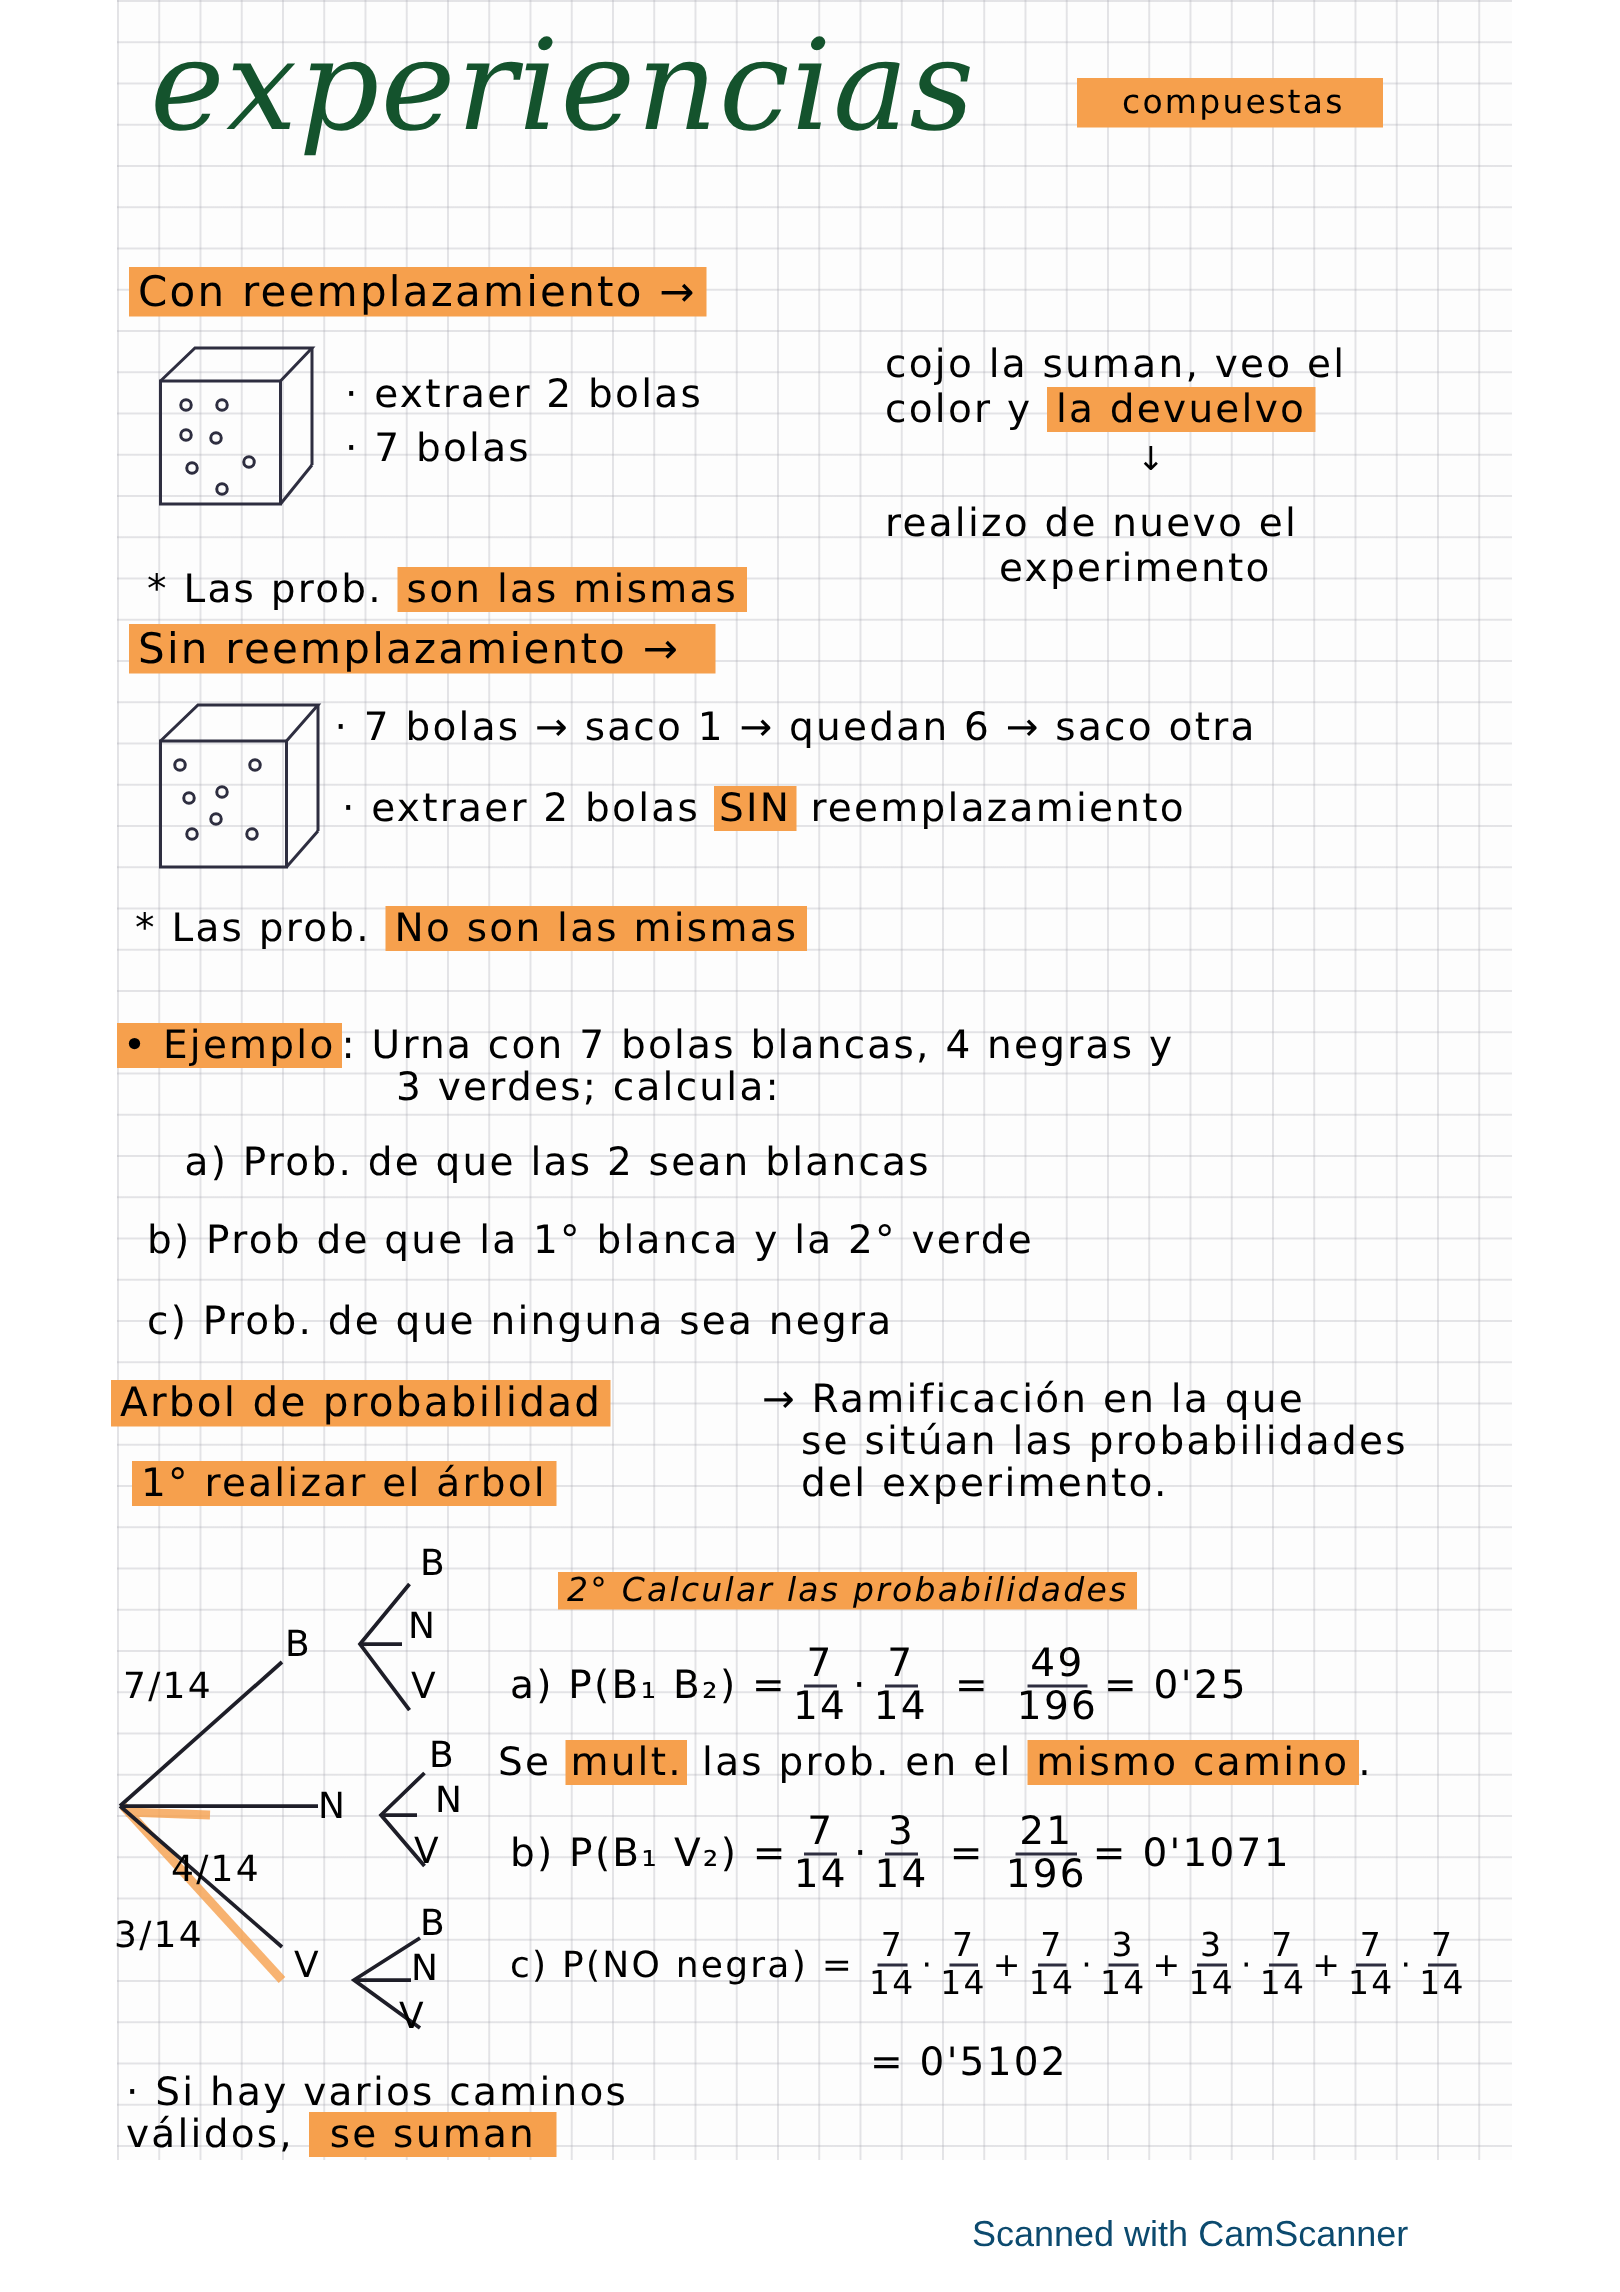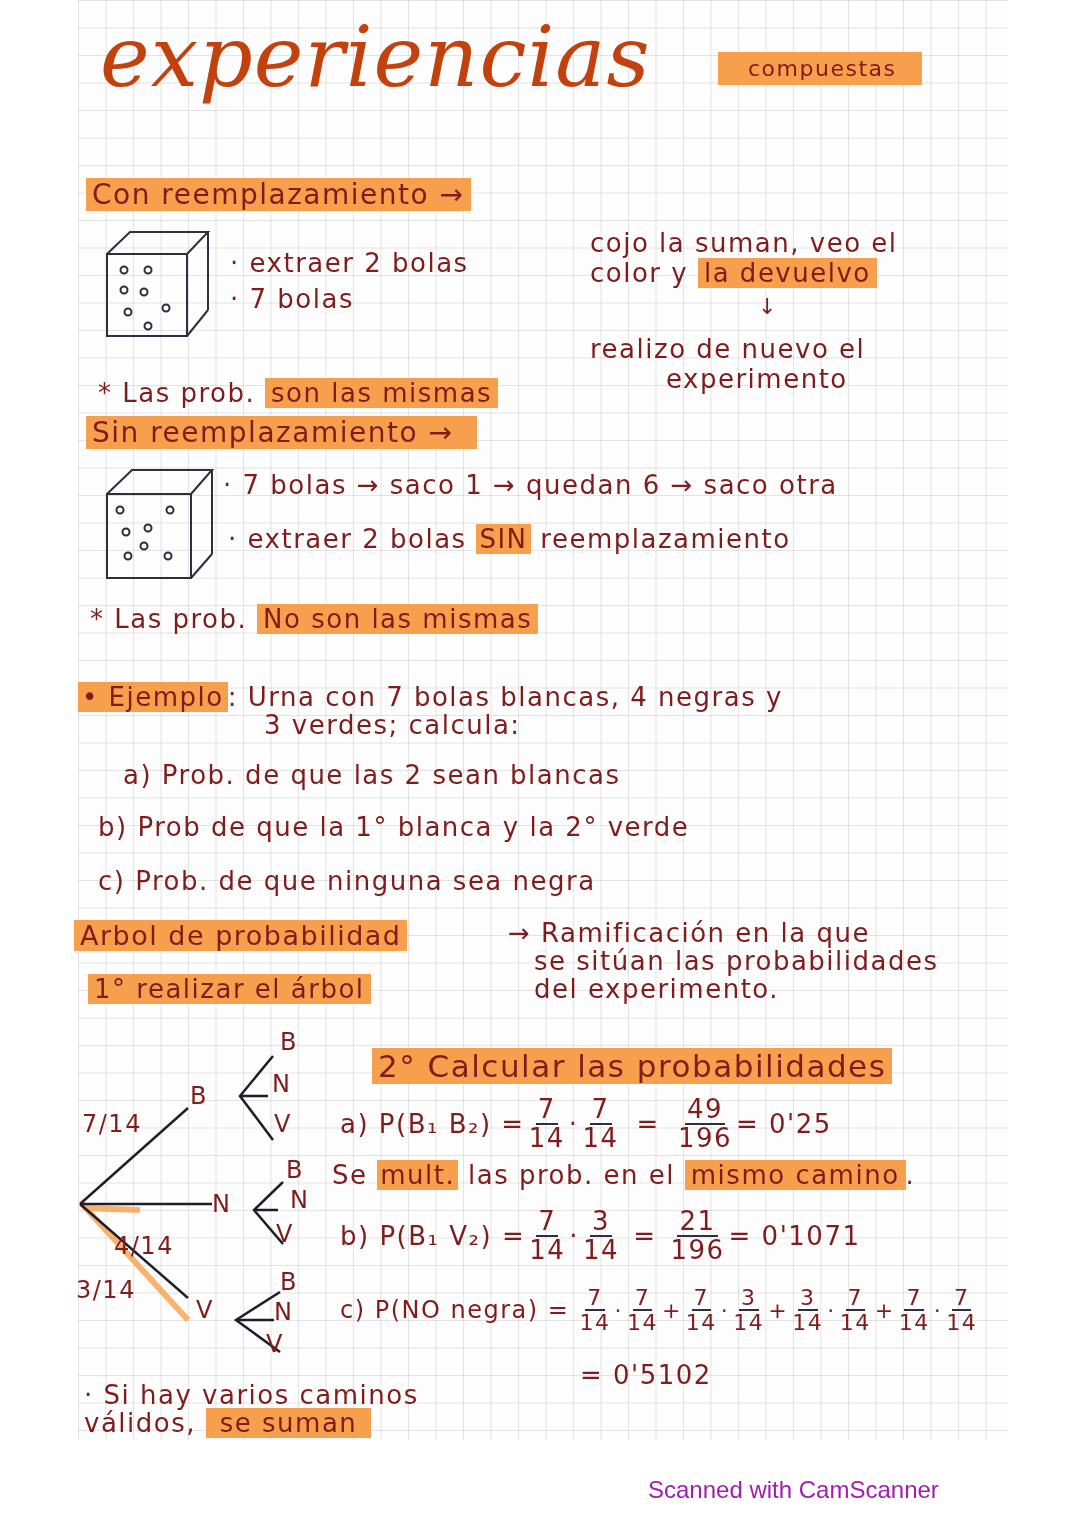--- a/index.html
+++ b/index.html
@@ -11,33 +11,33 @@
   }
   .paper {
     position: absolute; left: 78px; top: 0; width: 930px; height: 1440px;
     background-color: #fdfdfd;
     background-image:
       linear-gradient(to right, rgba(160,160,170,0.28) 1px, transparent 1px),
       linear-gradient(to bottom, rgba(160,160,170,0.28) 1px, transparent 1px);
     background-size: 27.5px 27.5px;
   }
   .abs { position: absolute; white-space: nowrap; }
-  .hand { font-family: "DejaVu Sans", sans-serif; font-size: 26px; letter-spacing: 1.5px; color: #7f1d1d; }
+  .hand { font-family: "DejaVu Sans", sans-serif; font-size: 26px; letter-spacing: 1.5px; color: #000000; }
   .hl { background: #f6a04d; padding: 0 6px; }
   .title {
     font-family: "DejaVu Serif", serif; font-style: italic; font-size: 84px;
-    color: #c2410c; letter-spacing: 1px;
+    color: #14532d; letter-spacing: 1px;
   }
   .badge { font-size: 22px; padding: 4px 26px 4px 30px; }
   .cube { position: absolute; }
   .frac { display: inline-flex; flex-direction: column; align-items: center; vertical-align: middle; margin: 0 4px; }
   .frac .num { border-bottom: 2px solid #2e2e40; padding: 0 2px; line-height: 1.05; }
   .frac .den { line-height: 1.05; }
   .sm { font-size: 22px; }
-  .footer { font-family: "Liberation Sans", sans-serif; font-size: 24px; color: #a21caf; }
+  .footer { font-family: "Liberation Sans", sans-serif; font-size: 24px; color: #0c4a6e; }
   .tree-label { font-size: 24px; }
 </style>
 </head>
 <body>
 
 <div class="paper"></div>
 
 <div class="abs title" style="left:100px; top:8px;">experiencias</div>
 <div class="abs hand hl badge" style="left:718px; top:52px;">compuestas</div>
 
@@ -150,21 +150,21 @@
 <div class="abs hand tree-label" style="left:274px; top:1110px;">V</div>
 
 <div class="abs hand tree-label" style="left:286px; top:1156px;">B</div>
 <div class="abs hand tree-label" style="left:290px; top:1186px;">N</div>
 <div class="abs hand tree-label" style="left:276px; top:1220px;">V</div>
 
 <div class="abs hand tree-label" style="left:280px; top:1268px;">B</div>
 <div class="abs hand tree-label" style="left:274px; top:1298px;">N</div>
 <div class="abs hand tree-label" style="left:266px; top:1330px;">V</div>
 
-<div class="abs hand hl" style="left:372px; top:1048px; font-size:31px;">2° Calcular las probabilidades</div>
+<div class="abs hand hl" style="left:372px; top:1048px; font-size:22px;font-style:italic;">2° Calcular las probabilidades</div>
 
 <div class="abs hand" style="left:340px; top:1096px; display:flex; align-items:center;">
   <span>a) P(B₁ B₂) =</span>
   <span class="frac">
       <span class="num">7</span>
       <span class="den">14</span>
     </span>
   <span>·</span>
   <span class="frac">
       <span class="num">7</span>

